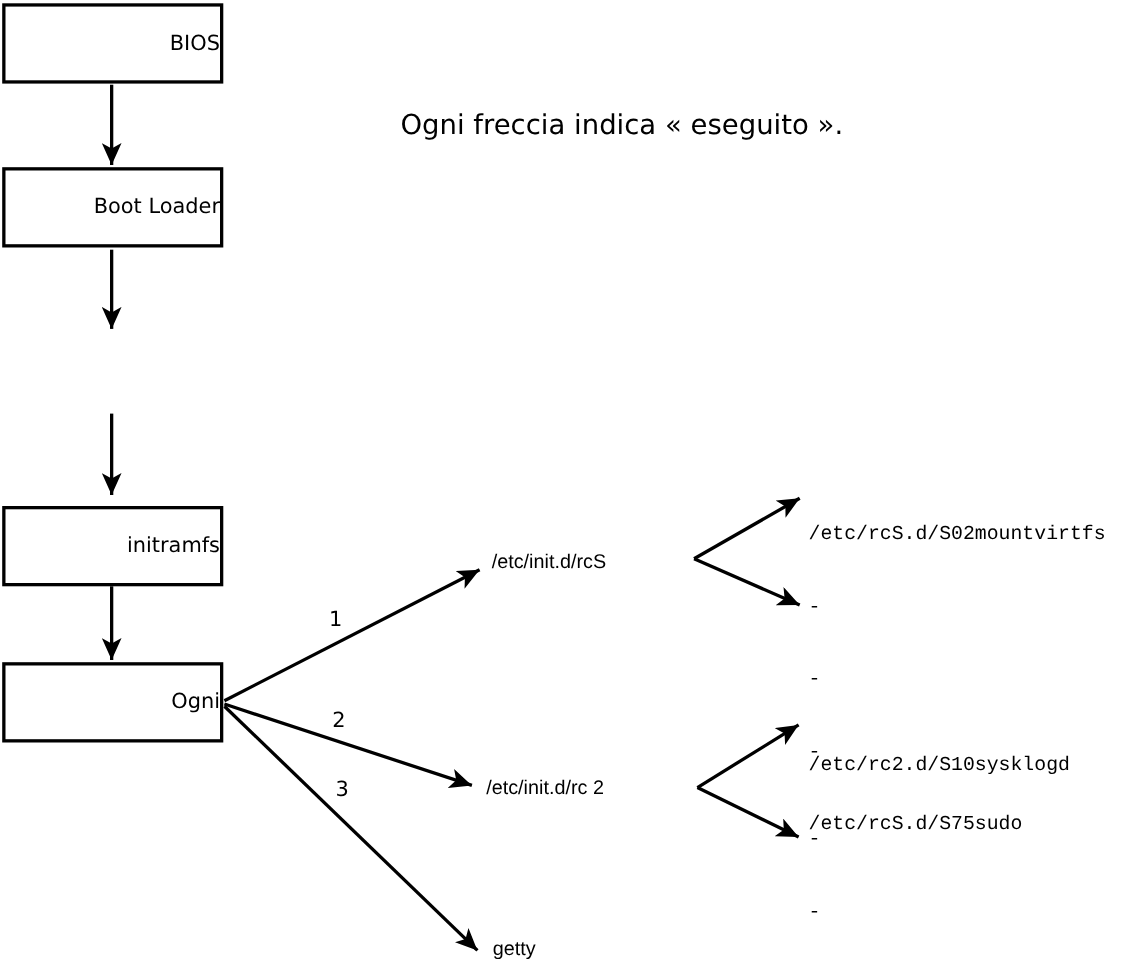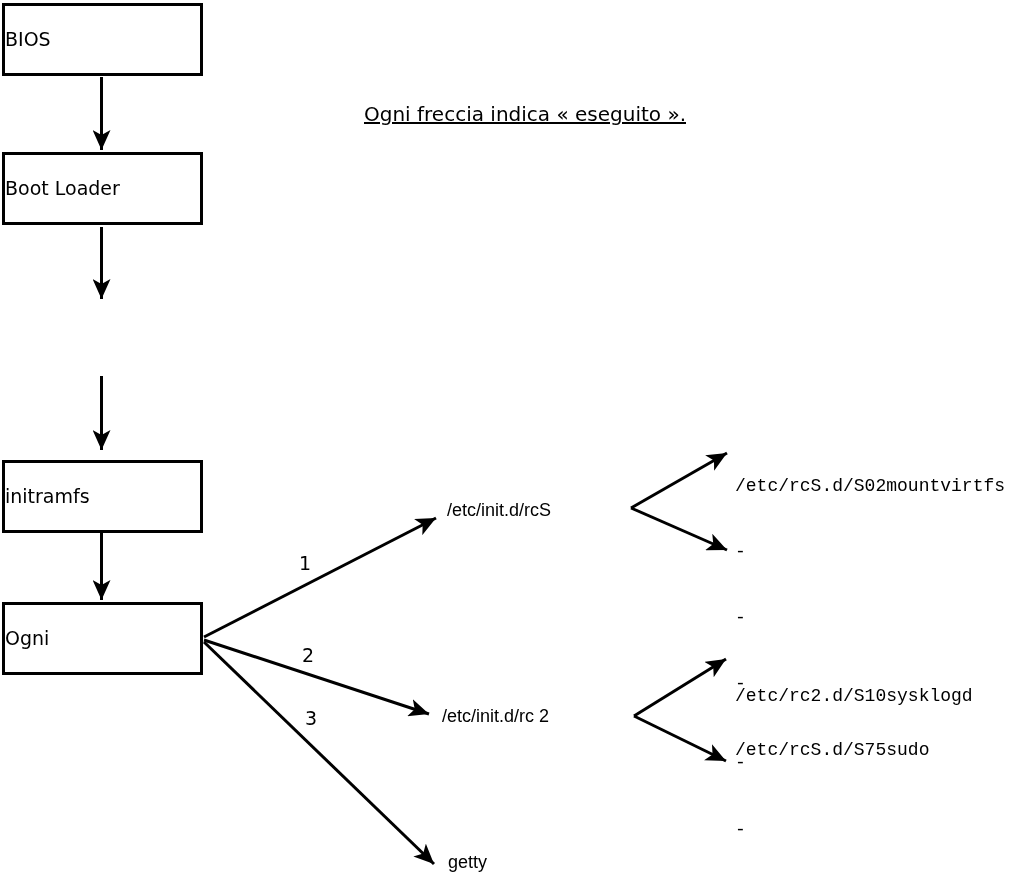--- a/index.html
+++ b/index.html
@@ -30,35 +30,34 @@
   .node {
     position: absolute;
     left: 2px;
     width: 201px;
     height: 73px;
     box-sizing: border-box;
     border: 3px solid #000000;
     background: #ffffff;
     display: flex;
     align-items: center;
-    justify-content: flex-start;
+    justify-content: flex-end;
   }
   .node-label {
     font-size: 19px;
     line-height: 1;
     white-space: nowrap;
   }
   .caption {
     position: absolute;
     left: 364px;
     top: 103px;
-    font-size: 20px;
+    font-size: 25px;
     line-height: 22px;
     white-space: nowrap;
-    text-decoration: underline;
   }
   .arrow-num {
     position: absolute;
     font-size: 19px;
     line-height: 22px;
   }
   .mono {
     position: absolute;
     font-family: Liberation Sans, sans-serif;
     font-size: 18px;

